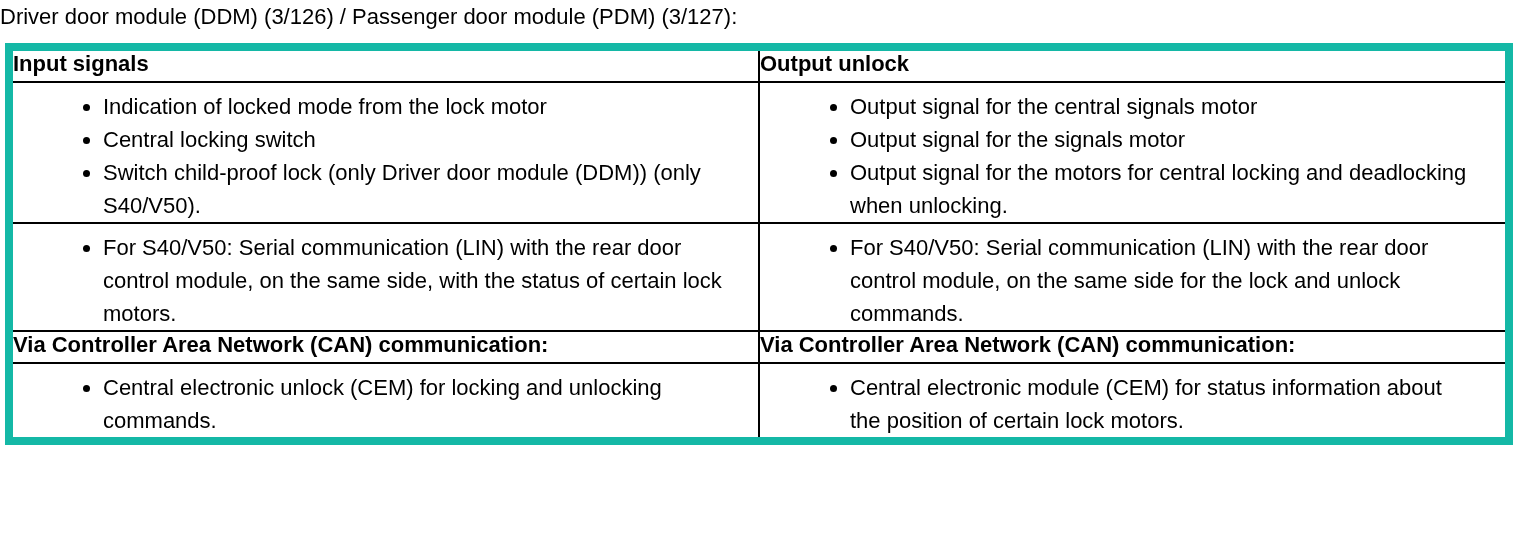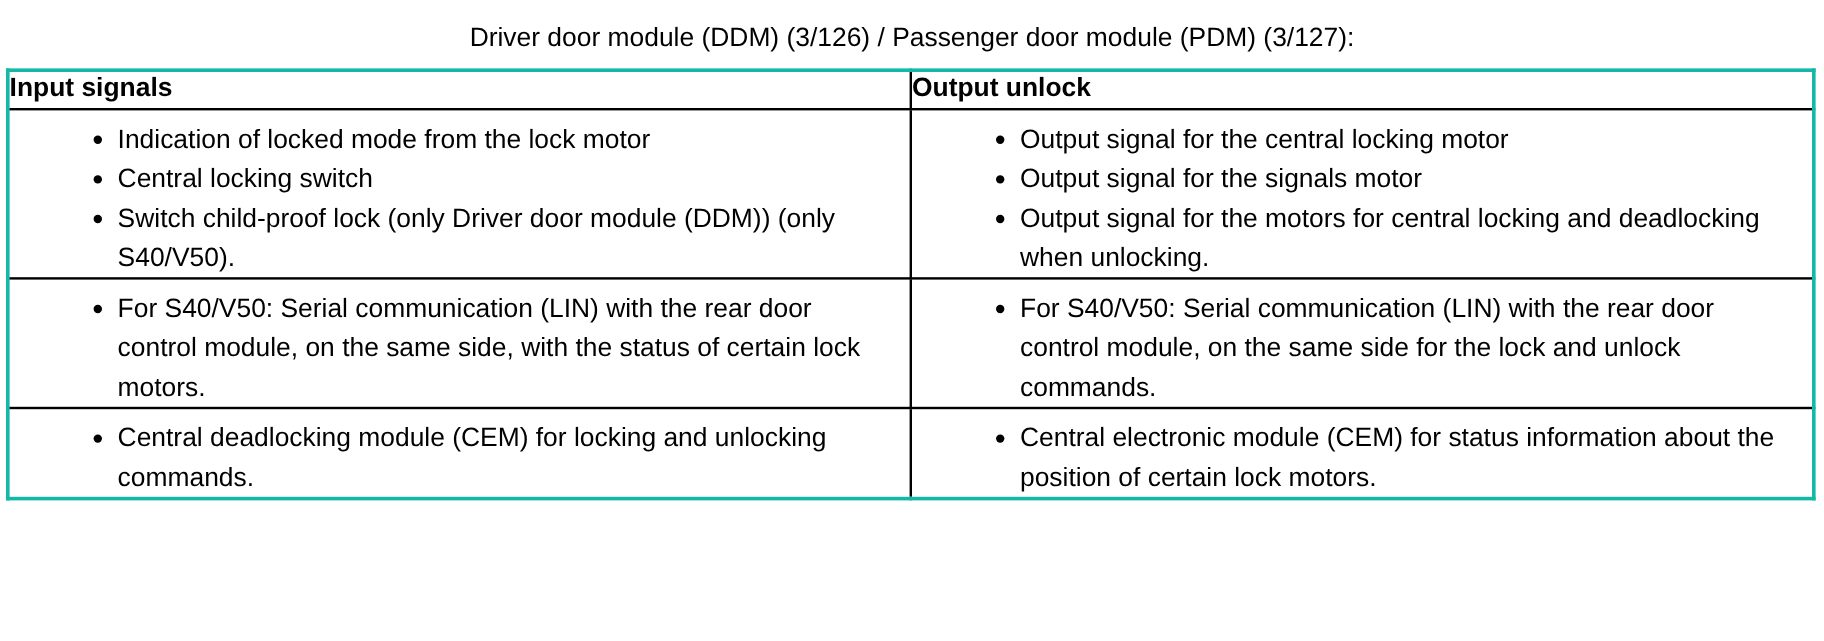--- a/index.html
+++ b/index.html
@@ -7,32 +7,31 @@
     padding: 0;
     background: #ffffff;
     width: 1520px;
     height: 534px;
     overflow: hidden;
     font-family: "Liberation Sans", sans-serif;
     color: #000000;
     -webkit-font-smoothing: none;
   }
   .page-title {
-    text-align: center;
     font-size: 22px;
     line-height: 26px;
-    padding-top: 18px;
+    padding-top: 4px;
     white-space: nowrap;
   }
   table.signals {
     border-collapse: collapse;
     table-layout: fixed;
     width: 1508px;
     margin: 13px 0 0 5px;
-    border: 3px solid #14b8a6;
+    border: 8px solid #14b8a6;
   }
   table.signals col { width: 50%; }
   table.signals td {
     border: 2px solid #000000;
     padding: 0;
     vertical-align: top;
     overflow: hidden;
   }
   td.col-header, td.sec-heading {
     font-weight: bold;
@@ -79,46 +78,50 @@
   <tr class="r-bullets1">
     <td>
       <ul class="bullet-list">
         <li>Indication of locked mode from the lock motor</li>
         <li>Central locking switch</li>
         <li>Switch child-proof lock (only Driver door module (DDM)) (only S40/V50).</li>
       </ul>
     </td>
     <td>
       <ul class="bullet-list">
-        <li>Output signal for the central locking motor</li>
+        <li>Output signal for the central signals motor</li>
         <li>Output signal for the signals motor</li>
         <li>Output signal for the motors for central locking and deadlocking when unlocking.</li>
       </ul>
     </td>
   </tr>
 
 
   <tr class="r-bullets2">
     <td>
       <ul class="bullet-list">
         <li>For S40/V50: Serial communication (LIN) with the rear door control module, on the same side, with the status of certain lock motors.</li>
       </ul>
     </td>
     <td>
       <ul class="bullet-list">
         <li>For S40/V50: Serial communication (LIN) with the rear door control module, on the same side for the lock and unlock commands.</li>
       </ul>
     </td>
   </tr>
 
+  <tr class="r-sechdr">
+    <td class="sec-heading">Via Controller Area Network (CAN) communication:</td>
+    <td class="sec-heading">Via Controller Area Network (CAN) communication:</td>
+  </tr>
 
   <tr class="r-bullets3">
     <td>
       <ul class="bullet-list">
-        <li>Central deadlocking module (CEM) for locking and unlocking commands.</li>
+        <li>Central electronic unlock (CEM) for locking and unlocking commands.</li>
       </ul>
     </td>
     <td>
       <ul class="bullet-list">
         <li>Central electronic module (CEM) for status information about the position of certain lock motors.</li>
       </ul>
     </td>
   </tr>
 
 </tbody>

